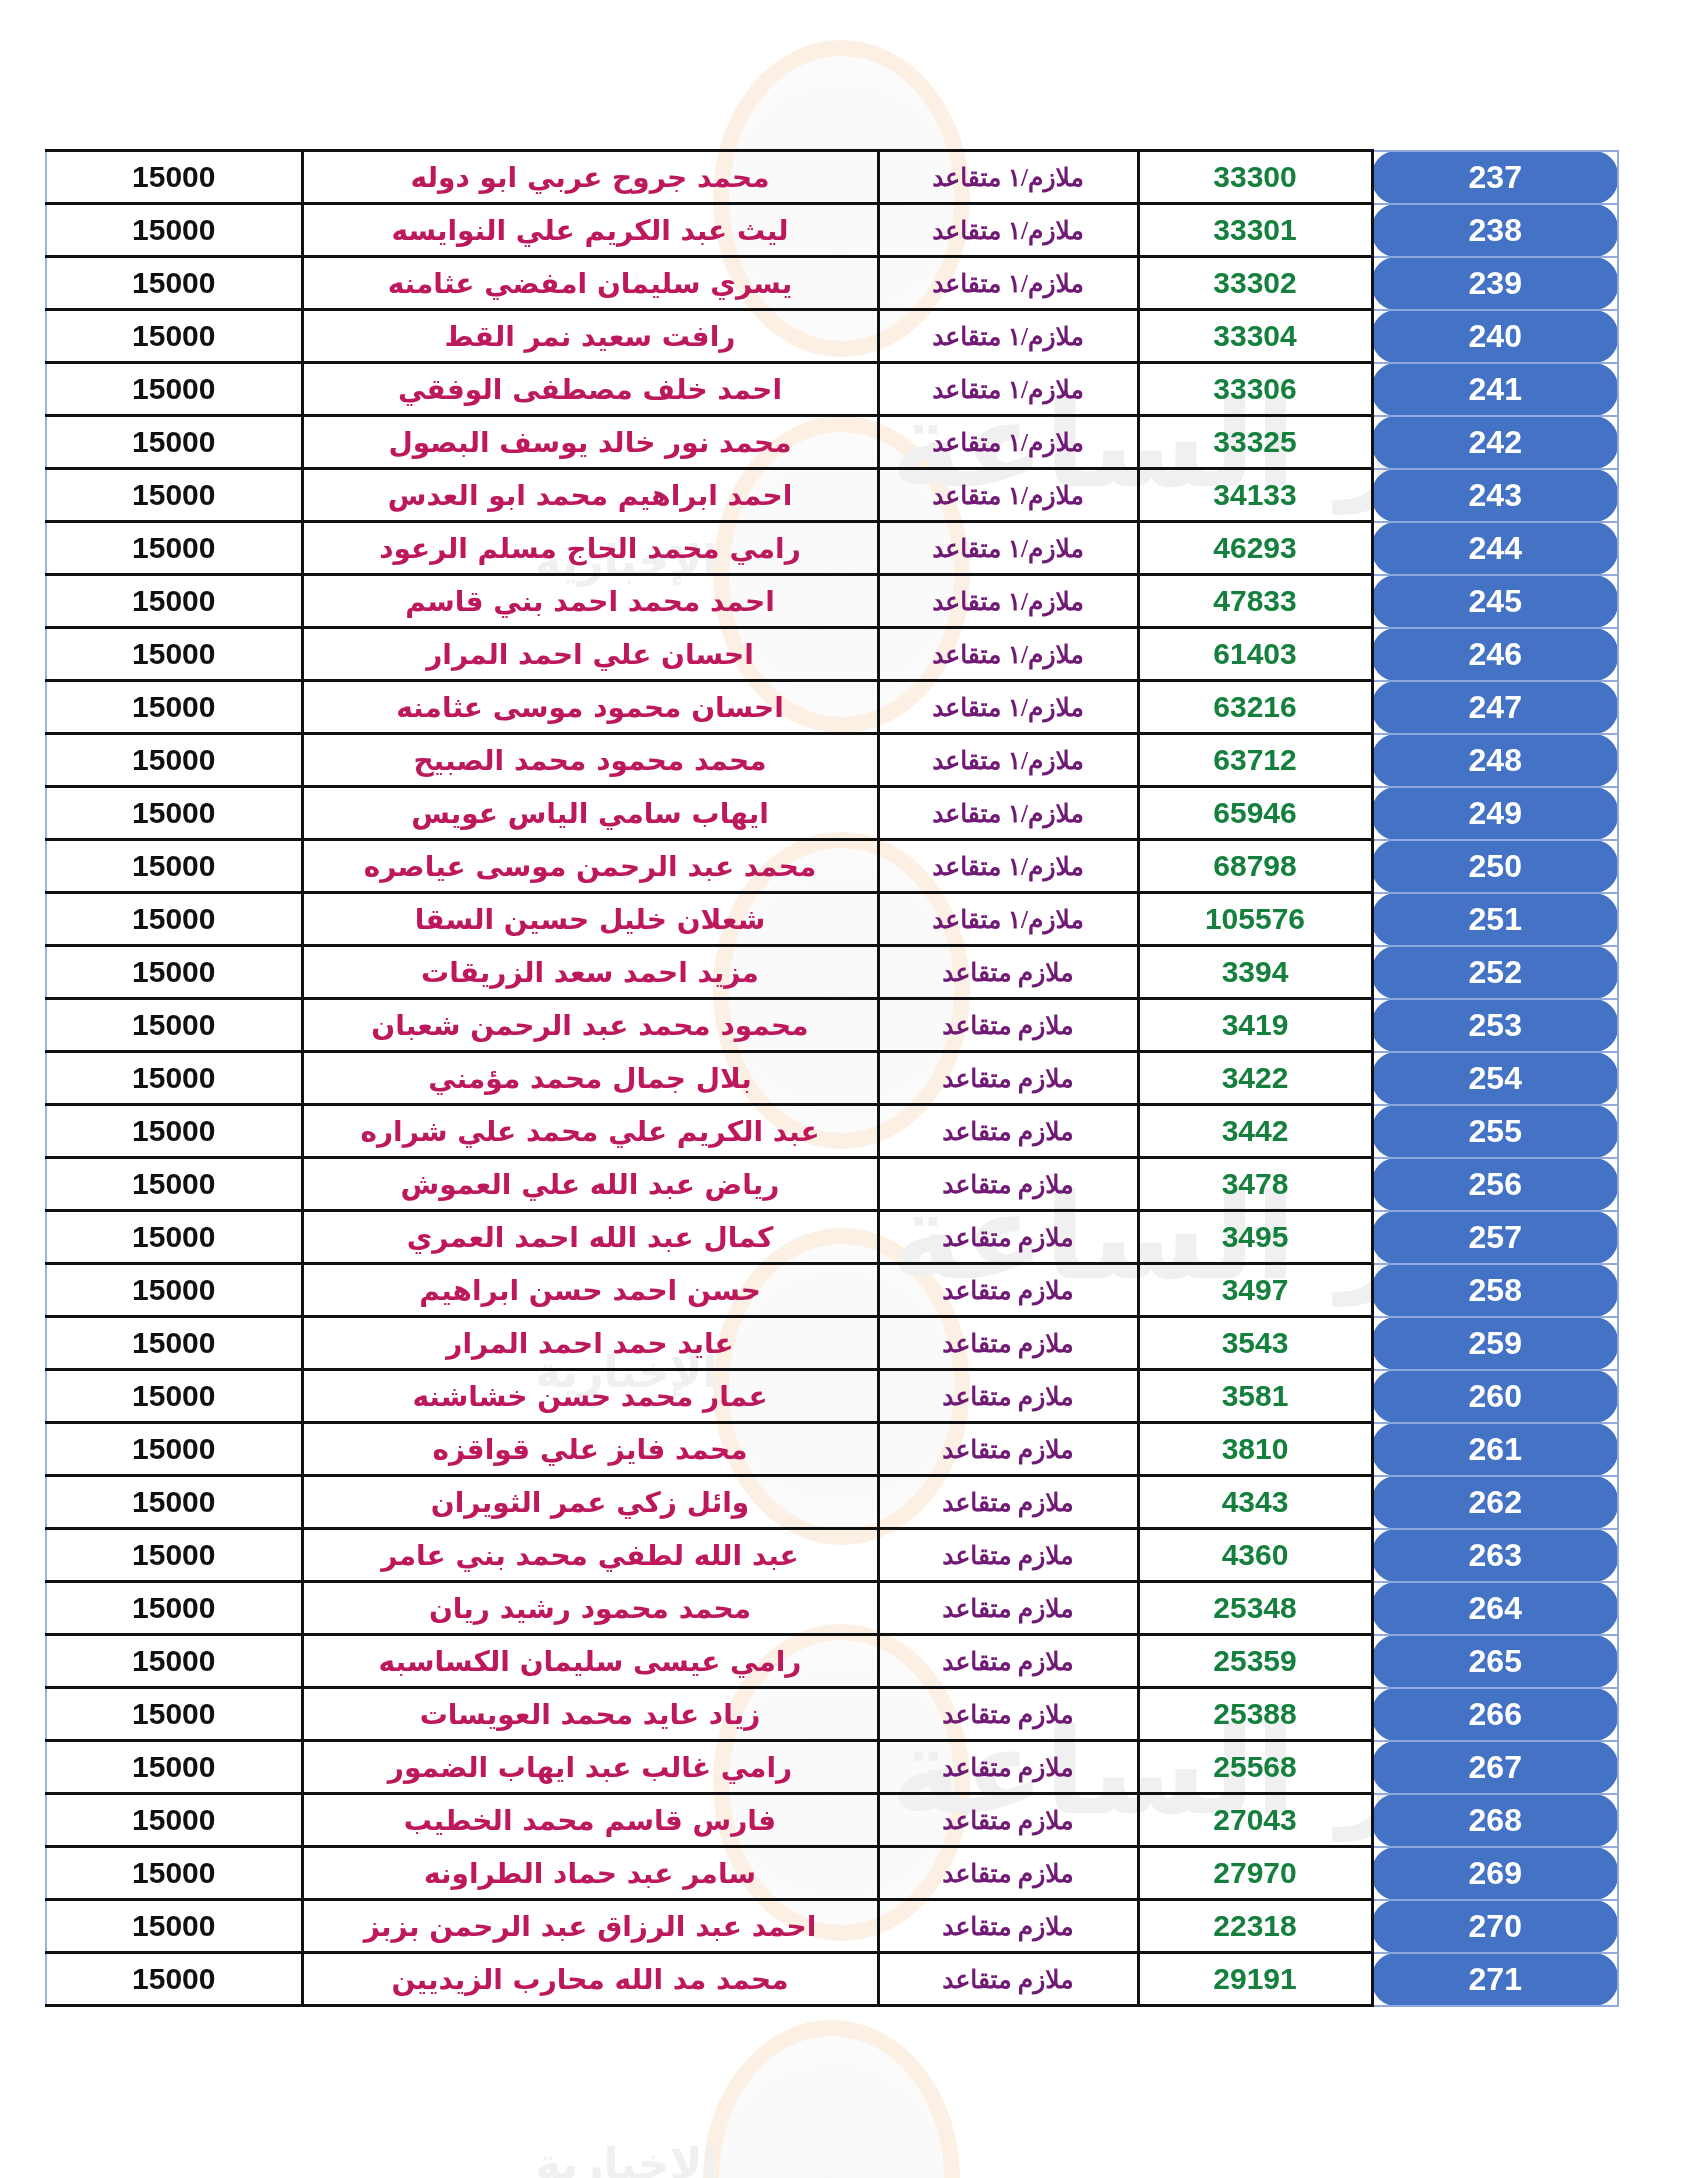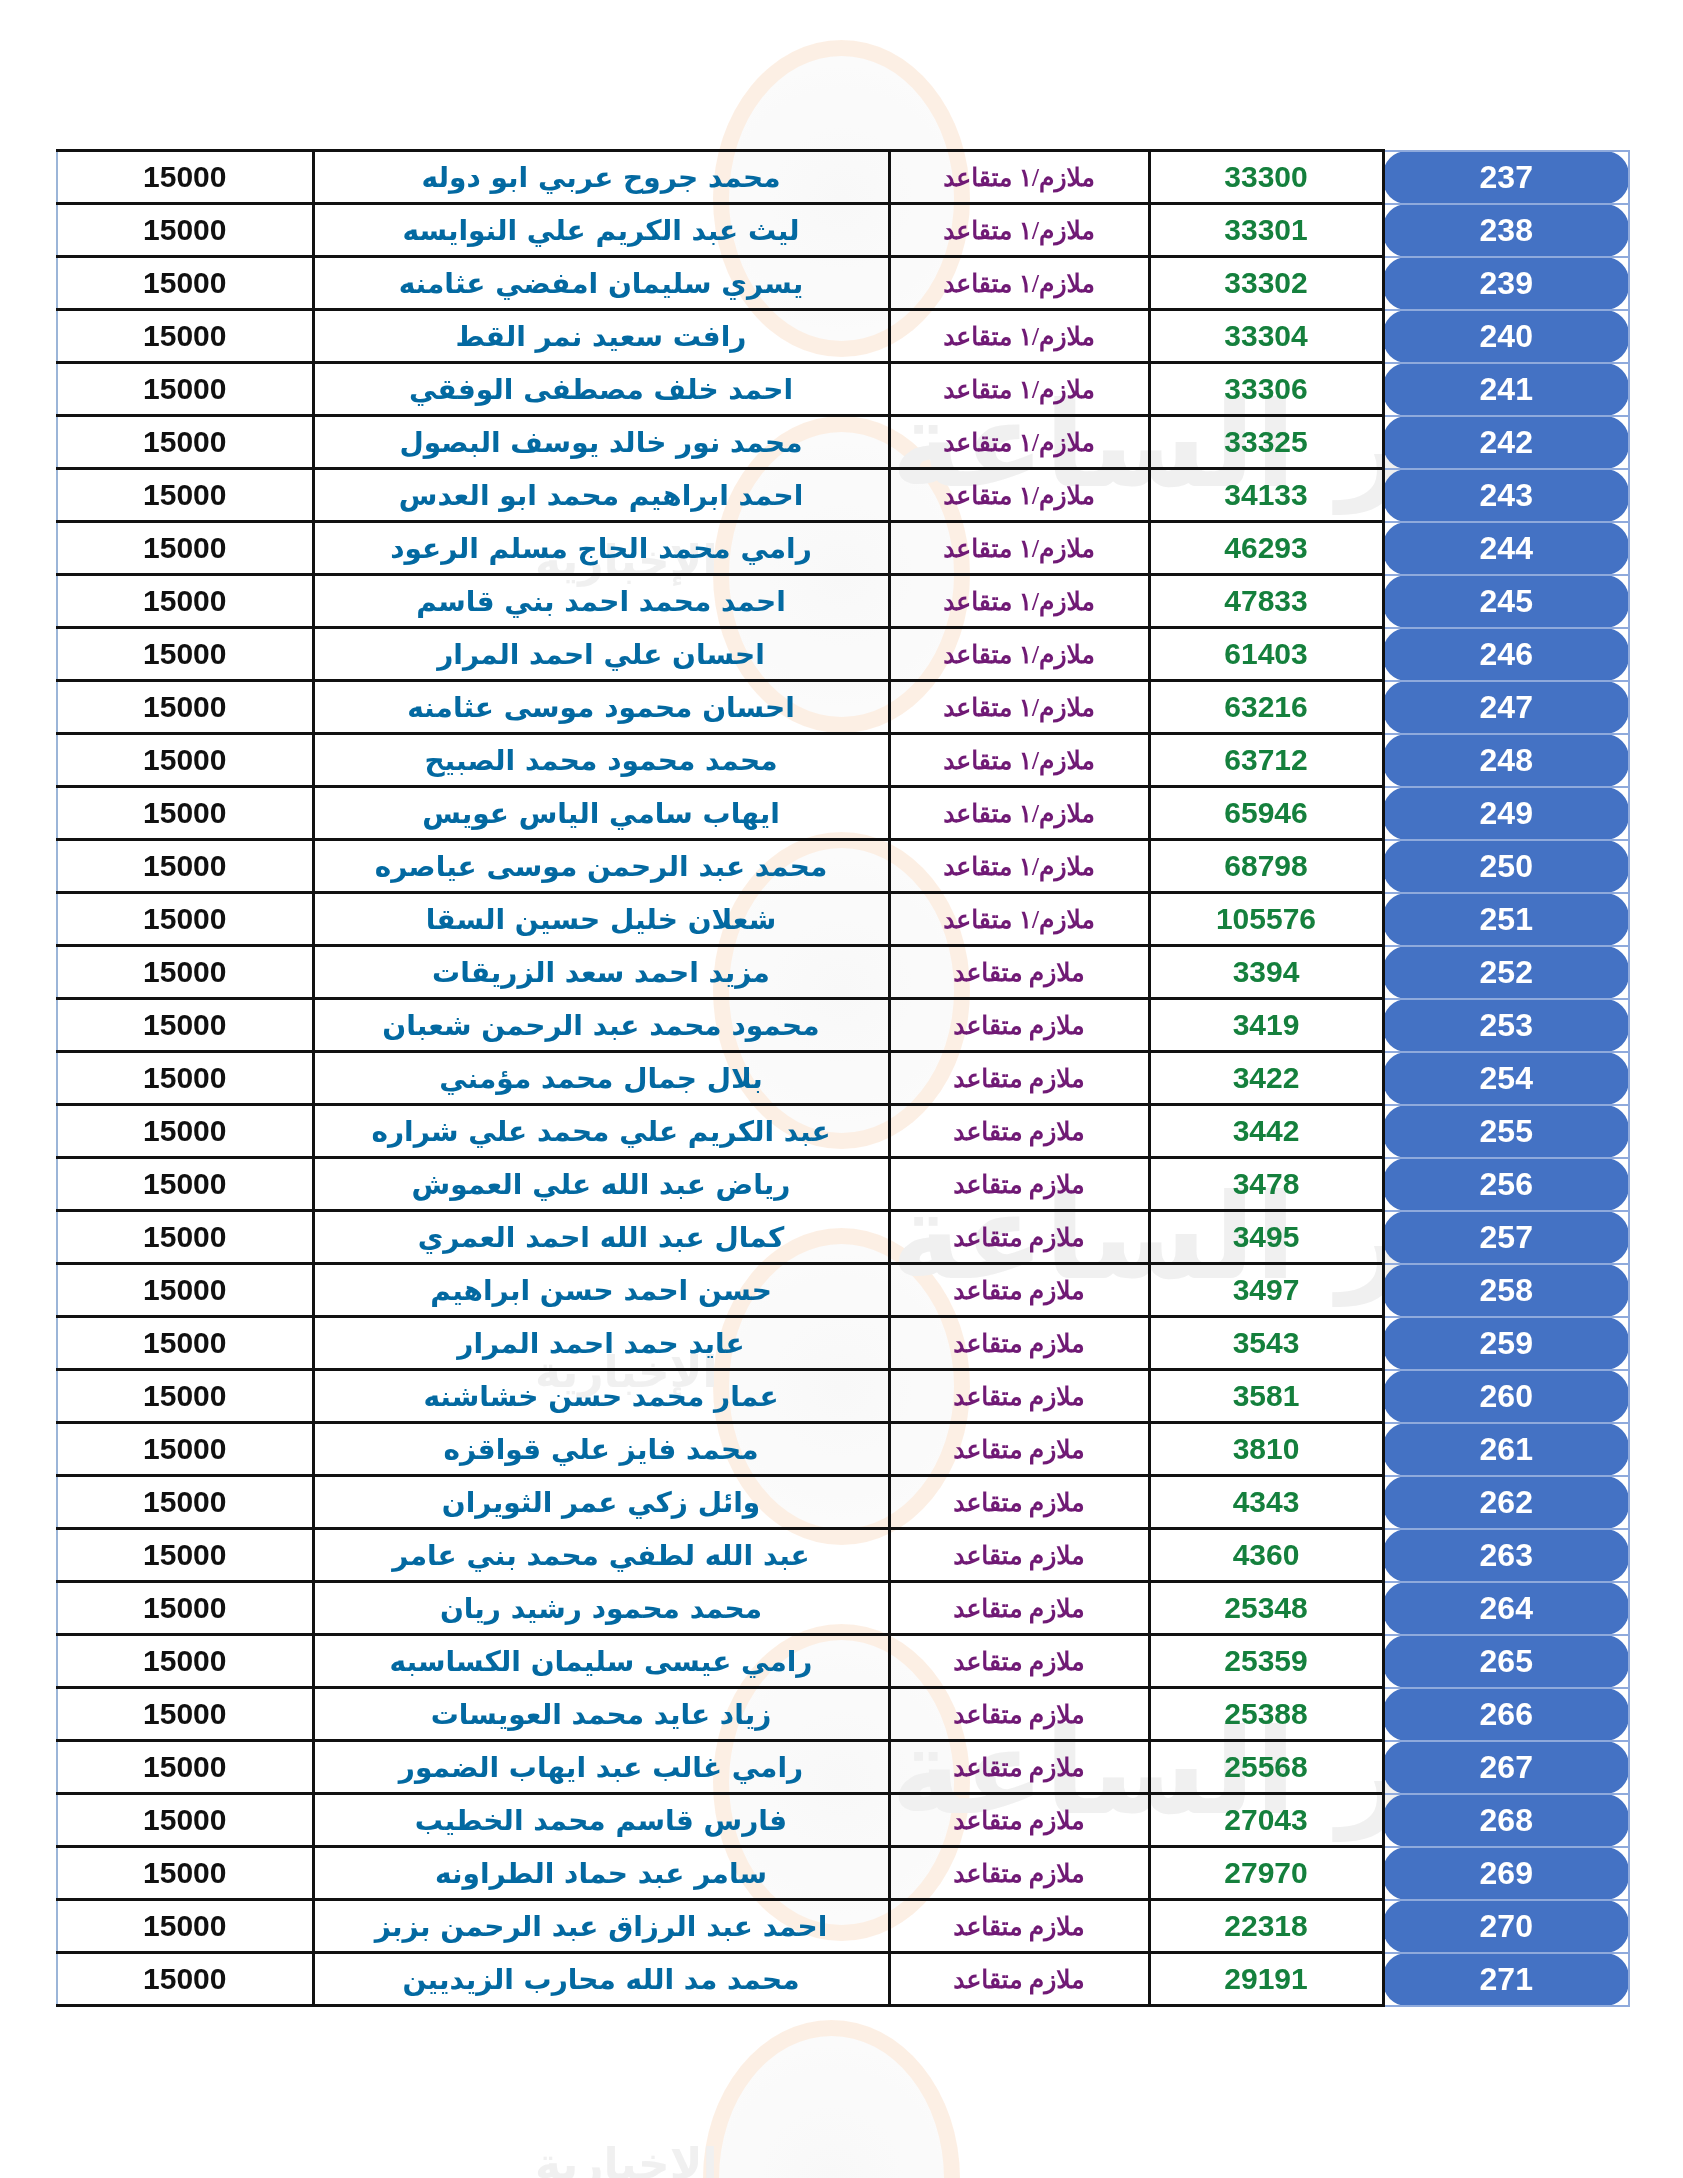--- a/index.html
+++ b/index.html
@@ -1,24 +1,24 @@
 <!DOCTYPE html>
 <html><head>
   <meta charset="utf-8">
   <style>
     html, body { margin: 0; padding: 0; background: #ffffff; }
     body { width: 1683px; height: 2178px; position: relative; overflow: hidden; font-family: "Liberation Sans", sans-serif; }
     .watermark { position: absolute; pointer-events: none; opacity: 0.55; }
     .wm-clock { position: absolute; border-radius: 50%; border: 16px solid #fbe3cf; background: radial-gradient(circle, #f4f4f4 0%, #f7f7f7 60%, #fafafa 100%); box-sizing: border-box; }
     .wm-text { position: absolute; color: #e4e4e4; font-weight: bold; font-family: "DejaVu Sans", sans-serif; }
 
-    table.roster { position: absolute; left: 56px; top: 149px; width: 1572px; border-collapse: collapse; table-layout: fixed; z-index: 2; }
+    table.roster { position: absolute; left: 45px; top: 149px; width: 1572px; border-collapse: collapse; table-layout: fixed; z-index: 2; }
     table.roster td { height: 50px; border: 3px solid #111; text-align: center; vertical-align: middle; padding: 0; background: transparent; }
     table.roster td.amount { font-size: 30px; font-weight: bold; color: #111; border-left: 2px solid #9bb5d8; }
-    table.roster td.name { font-size: 28px; font-weight: bold; color: #0369a1; font-family: "DejaVu Sans", sans-serif; direction: rtl; text-align: center; }
+    table.roster td.name { font-size: 28px; font-weight: bold; color: #be185d; font-family: "DejaVu Sans", sans-serif; direction: rtl; text-align: center; }
     table.roster td.rank { font-size: 25px; font-weight: bold; color: #701a75; font-family: Liberation Serif, serif; direction: rtl; }
     table.roster td.mil { font-size: 30px; font-weight: bold; color: #15803d; }
     table.roster td.seq { background: #4472c4; color: #ffffff; font-size: 32px; font-weight: bold; border: 2px solid #8faadc; }
     table.roster tr td.seq { border-right: 2px solid #8faadc; border-radius: 24px; }
   </style>
 </head>
 <body>
 
 <div class="watermark" style="left:0;top:0;width:1683px;height:2178px;">
   <div class="wm-clock" style="left:713px;top:40px;width:257px;height:317px;"></div>

